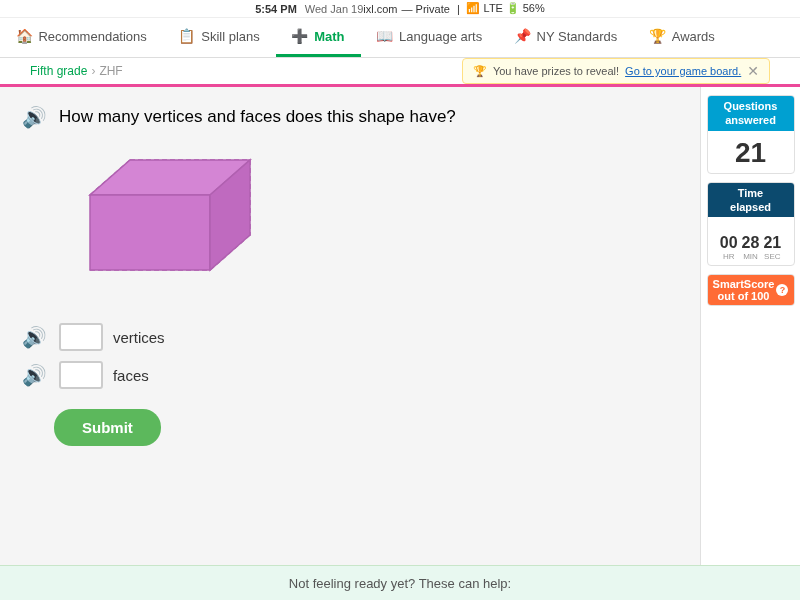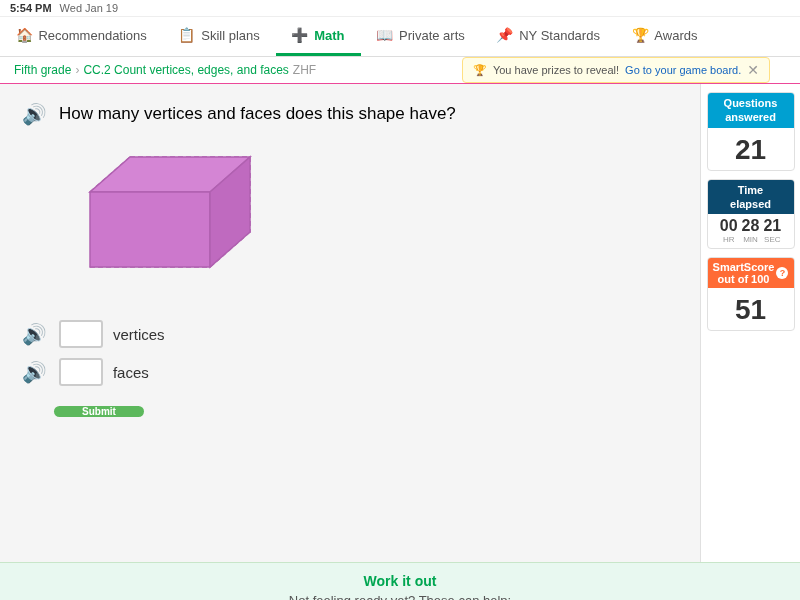--- a/index.html
+++ b/index.html
@@ -2,21 +2,21 @@
 <html><head>
   <meta charset="utf-8">
   <style>
     * { box-sizing: border-box; margin: 0; padding: 0; }
     body { font-family: -apple-system, BlinkMacSystemFont, 'Segoe UI', sans-serif; background: #f5f5f5; width: 800px; height: 600px; overflow: hidden; }
 
     
     .status-bar {
       background: #fff;
       display: flex;
-      justify-content: flex-start;
+      justify-content: center;
       align-items: center;
       padding: 2px 10px;
       font-size: 11px;
       color: #333;
       border-bottom: 1px solid #eee;
     }
     .status-bar .left { font-weight: 600; }
     .status-bar .center { color: #666; margin-left: 8px; }
     .status-bar .right { display: flex; gap: 4px; align-items: center; }
 
@@ -42,27 +42,27 @@
     .nav-tab.active {
       color: #00a651;
       border-bottom: 3px solid #00a651;
       font-weight: 600;
     }
     .nav-tab-icon { font-size: 14px; }
 
     
     .breadcrumb {
       background: #fff;
-      padding: 6px 14px;
+      padding: 6px 30px;
       font-size: 12px;
       color: #555;
       display: flex;
       align-items: center;
       gap: 4px;
-      border-bottom: 1px solid #ec4899;
+      border-bottom: 3px solid #ec4899;
       position: relative;
     }
     .breadcrumb a { color: #00a651; text-decoration: none; }
     .breadcrumb .sep { color: #aaa; }
     .breadcrumb .skill-code { color: #999; margin-left: 0; }
 
     
     .prize-banner {
       position: absolute;
       right: 30px;
@@ -71,21 +71,21 @@
       background: #fffde7;
       border: 1px solid #ffe082;
       border-radius: 4px;
       padding: 4px 10px;
       font-size: 11px;
       color: #555;
       display: flex;
       align-items: center;
       gap: 6px;
     }
-    .prize-banner a { color: #1565c0; }
+    .prize-banner a { color: #1565c0; text-decoration: underline; }
     .prize-banner .close-btn { cursor: pointer; color: #999; font-size: 14px; }
 
     
     .main-layout {
       display: flex;
       height: calc(600px - 40px - 16px - 40px - 26px);
     }
 
     
     .content-area {
@@ -139,22 +139,22 @@
       font-size: 15px;
       color: #333;
     }
 
     
     .submit-btn {
       background: #5cb85c;
       color: #fff;
       border: none;
       border-radius: 18px;
-      padding: 0 28px;
-      font-size: 10px;
+      padding: 10px 28px;
+      font-size: 15px;
       font-weight: 600;
       cursor: pointer;
       margin-top: 10px;
       margin-left: 34px;
     }
 
     
     .sidebar {
       width: 100px;
       background: #fff;
@@ -185,21 +185,21 @@
       font-size: 28px;
       font-weight: 700;
       color: #333;
       padding: 6px 0 4px;
     }
     .time-card .sidebar-card-header { background: #0c4a6e; }
     .time-row {
       display: flex;
       justify-content: center;
       gap: 4px;
-      padding: 2px 4px 4px;
+      padding: 16px 4px 4px;
     }
     .time-cell { text-align: center; }
     .time-cell .time-val { font-size: 16px; font-weight: 700; color: #333; line-height: 1.2; }
     .time-cell .time-lbl { font-size: 8px; color: #999; text-transform: uppercase; }
     .smart-score-header {
       background: #ff6b35;
       color: #fff;
       font-size: 11px;
       font-weight: 700;
       padding: 3px 4px;
@@ -242,53 +242,58 @@
 
     
     svg.shape-3d { display: block; }
   </style>
 </head>
 <body>
 
 <div class="status-bar">
   <span class="left">5:54 PM</span>
   <span class="center">Wed Jan 19</span>
+  <span class="right">
+    <span>ixl.com</span>
+    <span>— Private</span>
+    &nbsp;|&nbsp;
+    <span>📶 LTE 🔋 <span>56%</span></span>
+  </span>
 </div>
 
 <div class="top-nav">
   <div class="nav-tab">
     <span class="nav-tab-icon">🏠</span>
     <span>Recommendations</span>
   </div>
   <div class="nav-tab">
     <span class="nav-tab-icon">📋</span>
     <span>Skill plans</span>
   </div>
   <div class="nav-tab active">
     <span class="nav-tab-icon">➕</span>
     <span>Math</span>
   </div>
   <div class="nav-tab">
     <span class="nav-tab-icon">📖</span>
-    <span>Private arts</span>
+    <span>Language arts</span>
   </div>
   <div class="nav-tab">
     <span class="nav-tab-icon">📌</span>
     <span>NY Standards</span>
   </div>
   <div class="nav-tab">
     <span class="nav-tab-icon">🏆</span>
     <span>Awards</span>
   </div>
 </div>
 
 <div class="breadcrumb">
   <a href="#">Fifth grade</a>
   <span class="sep">›</span>
-  <a href="#">CC.2 Count vertices, edges, and faces</a>
   <span class="skill-code">ZHF</span>
 
   <div class="prize-banner">
     <span>🏆</span>
     <span>You have prizes to reveal!</span>
     <a href="#">Go to your game board.</a>
     <span class="close-btn">✕</span>
   </div>
 </div>
 
@@ -374,22 +379,20 @@
     </div>
 
     <div class="sidebar-card">
       <div class="smart-score-header">
         <span>
           <span>SmartScore</span><br>
           <span>out of 100</span>
         </span>
         <span class="info-icon">?</span>
       </div>
-      <div class="sidebar-card-value">51</div>
     </div>
   </div>
 </div>
 
 <div class="bottom-section">
-  <div class="work-it-out-title">Work it out</div>
   <div class="not-ready-text">Not feeling ready yet? These can help:</div>
 
 </div>
 
 </body></html>

